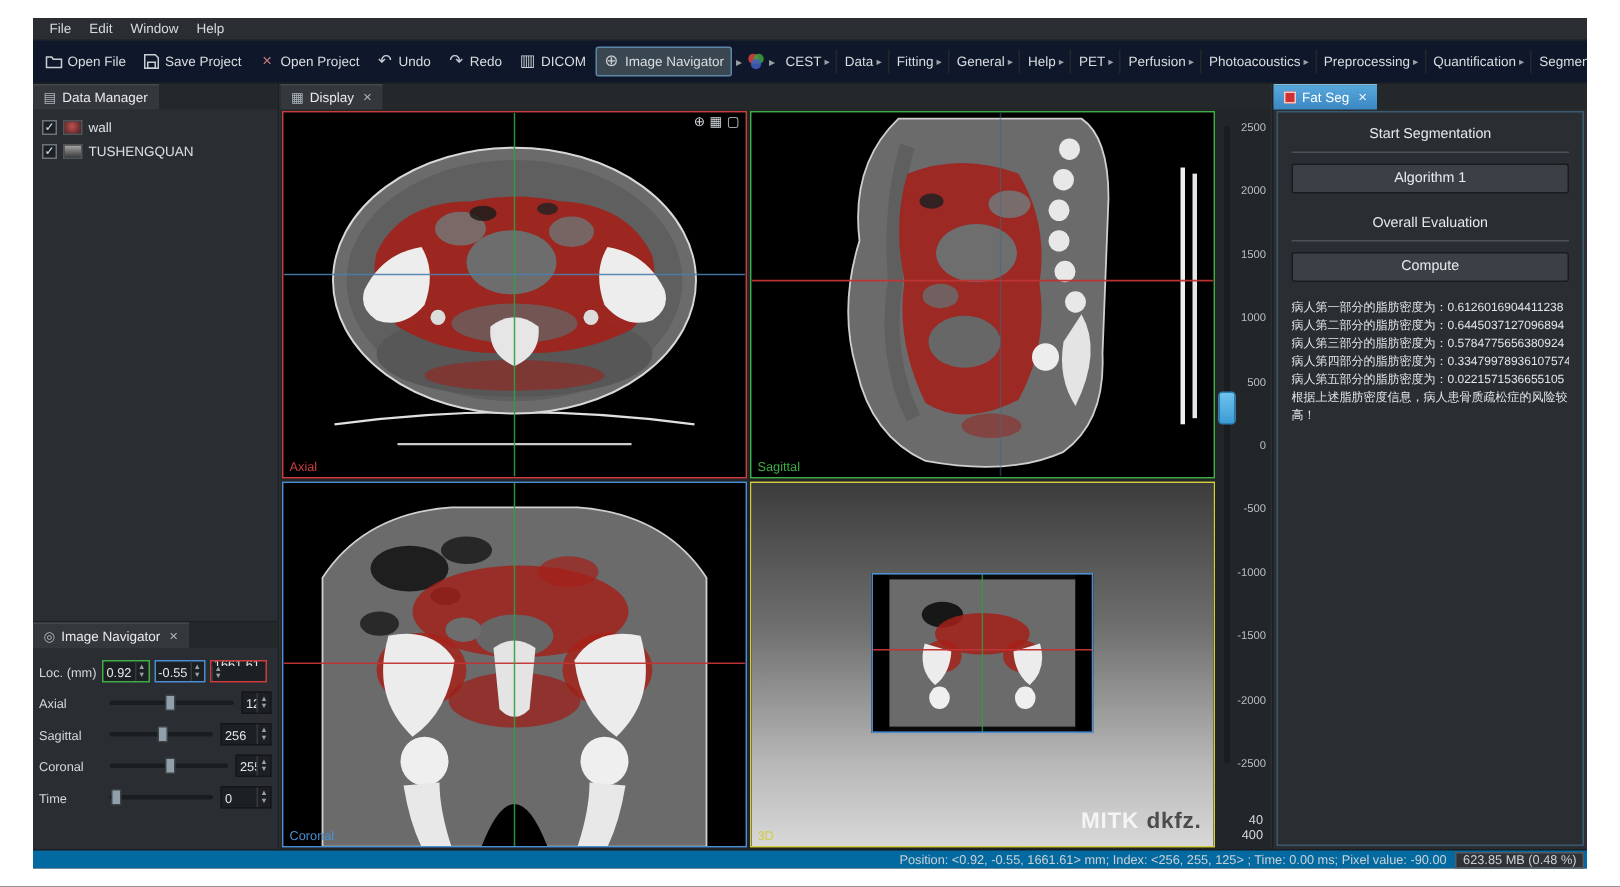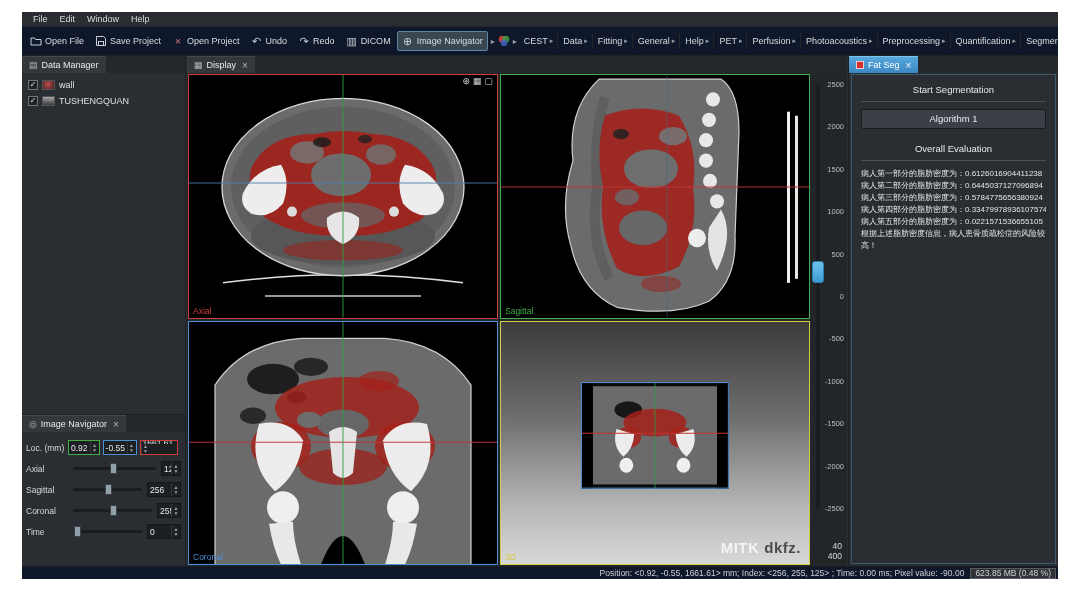--- a/index.html
+++ b/index.html
@@ -99,21 +99,21 @@
   .sec-title { text-align:center; font-size:9.5px; color:#e6e9eb; padding:3px 0 6px;
                border-bottom:1px solid #4a5055; }
   .fs-btn { display:block; width:100%; height:20px; background:#3a4046; border:1px solid #191c1f;
             border-radius:2px; color:#e8eaec; font-size:9.5px; text-align:center; line-height:18px;
             margin:7px 0 11px; }
   .results { margin-top:7px; font-size:8px; color:#e2e5e8; line-height:12px; }
   .res-line { white-space:nowrap; overflow:hidden; }
   .res-line.wrap { white-space:normal; }
 
   
-  .statusbar { position:absolute; left:0; right:0; bottom:0; height:13px; background:#0f172a;
+  .statusbar { position:absolute; left:0; right:0; bottom:0; height:13px; background:#0369a1;
                border-top:1px solid #1b1e21; display:flex; align-items:center; justify-content:flex-end;
                gap:6px; font-size:8.5px; color:#ccd1d5; padding-right:2px; }
   .membox { border:1px solid #565b60; background:#2f3337; height:11px; line-height:9px; padding:0 4px; }
 </style>
 </head>
 <body>
 
 <div class="app">
 
   <div class="menubar">
@@ -485,20 +485,21 @@
       <div class="tab blue">
         <span class="seg-ico"></span>
         <span>Fat Seg</span>
         <span class="tclose">×</span>
       </div>
     </div>
     <div class="fs-content">
       <div class="sec-title">Start Segmentation</div>
       <div class="fs-btn">Algorithm 1</div>
       <div class="sec-title">Overall Evaluation</div>
+      <div class="fs-btn">Compute</div>
       <div class="results">
         <div class="res-line">病人第一部分的脂肪密度为：0.6126016904411238</div>
         <div class="res-line">病人第二部分的脂肪密度为：0.6445037127096894</div>
         <div class="res-line">病人第三部分的脂肪密度为：0.5784775656380924</div>
         <div class="res-line">病人第四部分的脂肪密度为：0.33479978936107574</div>
         <div class="res-line">病人第五部分的脂肪密度为：0.0221571536655105</div>
         <div class="res-line wrap">根据上述脂肪密度信息，病人患骨质疏松症的风险较高！</div>
       </div>
     </div>
   </div>

